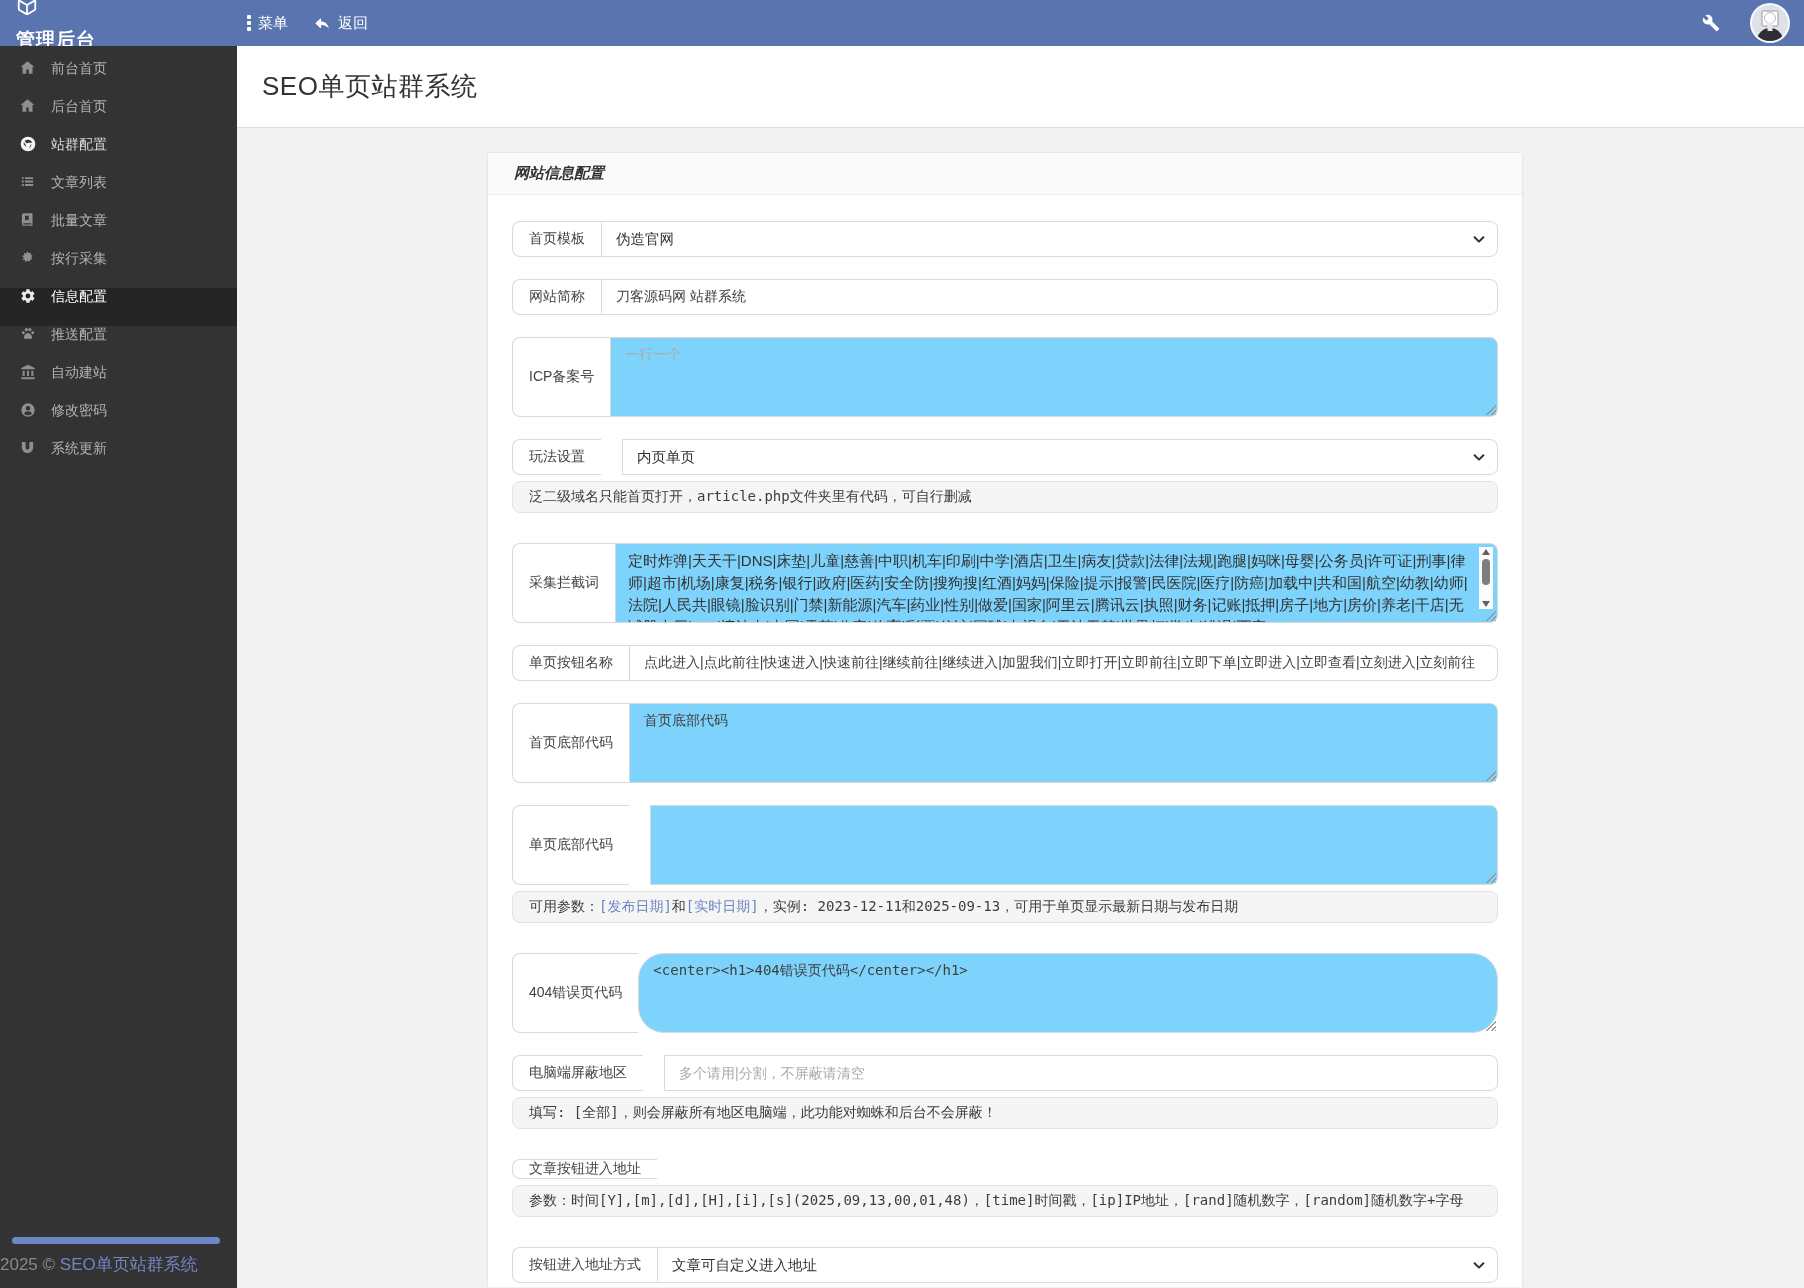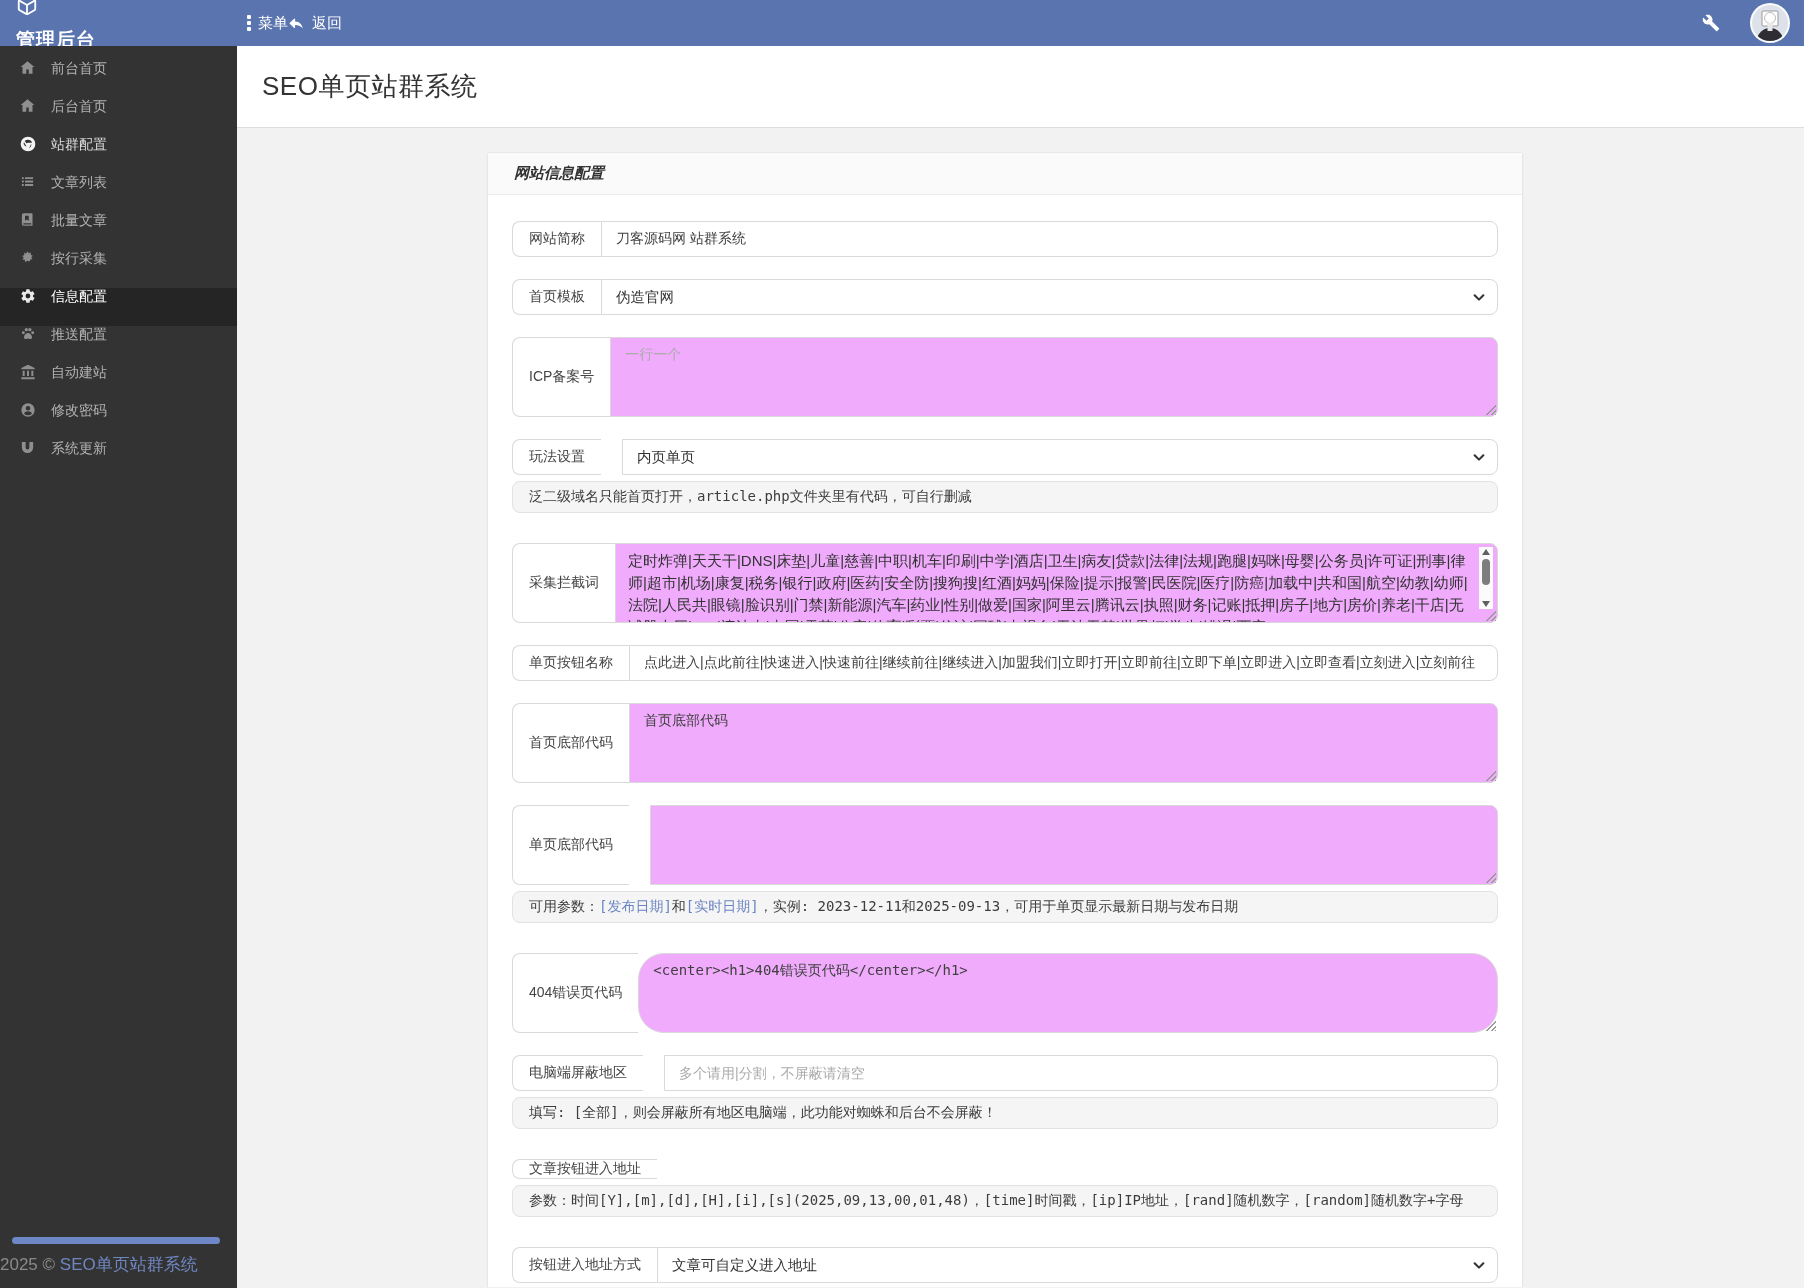--- a/index.html
+++ b/index.html
@@ -3,21 +3,21 @@
 <meta charset="utf-8">
 <style>
   * { margin:0; padding:0; box-sizing:border-box; }
   html,body { width:1804px; height:1288px; overflow:hidden; background:#f2f2f2;
     font-family:"Liberation Sans","DejaVu Sans",sans-serif; }
 
   
   .topbar { height:46px; background:#5a74af; display:flex; align-items:center; color:#fff; }
   .brand { width:237px; display:flex; align-items:flex-start; gap:11px; padding-left:16px;
     font-size:19px; font-weight:bold; letter-spacing:1px; cursor:pointer;flex-direction:column; }
-  .topnav { display:flex; align-items:flex-end; margin-left:10px; }
+  .topnav { display:flex; align-items:flex-end; gap:26px; margin-left:10px; }
   .topnav-item { display:flex; align-items:center; gap:7px; font-size:15px; cursor:pointer; }
   .dots-icon { display:inline-flex; flex-direction:column; gap:2px; }
   .dots-icon i { width:4px; height:4px; background:#fff; border-radius:1px; display:block; }
   .topbar-right { margin-left:auto; display:flex; align-items:center; gap:30px; padding-right:14px; }
   .avatar { width:40px; height:40px; border-radius:50%; border:2px solid rgba(255,255,255,.85);
     background:#dde2ea; overflow:hidden; display:flex; align-items:flex-end; justify-content:center; cursor:pointer; }
 
   
   .shell { display:flex; height:1242px; }
 
@@ -56,21 +56,21 @@
   .glabel { flex:none; display:flex; align-items:center; padding:0 16px; background:#fff;
     border:1px solid #d9d9d9; border-right:0; border-radius:8px 0 0 8px;
     font-size:14px; color:#444; white-space:nowrap; }
   .gcontrol { position:relative; flex:1; }
   .tinput { width:100%; height:36px; border:1px solid #d9d9d9; border-radius:0 8px 8px 0;
     padding:0 14px; font-size:14px; color:#404040; outline:none;
     font-family:"Liberation Sans","DejaVu Sans",sans-serif; background:#fff; }
   .tinput::placeholder, .tarea::placeholder { color:#aaa; }
   .tarea { width:100%; height:80px; border:1px solid #d9d9d9; border-radius:0 8px 8px 0;
     padding:8px 14px; font-size:14px; color:#404040; outline:none; resize:none; display:block;
-    font-family:"Liberation Sans","DejaVu Sans",sans-serif; background:#f0abfc; overflow:hidden; }
+    font-family:"Liberation Sans","DejaVu Sans",sans-serif; background:#7dd3fc; overflow:hidden; }
   .tarea.words { padding:6px 26px 0 12px; font-size:15px; line-height:22px; color:#333; }
   .tarea.mono { font-family:"DejaVu Sans Mono",monospace;border-radius:26px; }
   .tselect { width:100%; height:36px; border:1px solid #d9d9d9; border-radius:0 8px 8px 0;
     padding:0 34px 0 14px; font-size:14.5px; color:#333; background:#fff; outline:none;
     -webkit-appearance:none; appearance:none;
     font-family:"Liberation Sans","DejaVu Sans",sans-serif; }
   .chev { position:absolute; right:12px; top:50%; transform:translateY(-50%); pointer-events:none;
     display:flex; }
   .grip { position:absolute; right:2px; bottom:2px; width:11px; height:11px; pointer-events:none;
     background:repeating-linear-gradient(135deg,transparent 0 2px,#9a9a9a 2px 3.2px);
@@ -262,41 +262,41 @@
     <div class="page-head">
       <div class="page-title">SEO单页站群系统</div>
     </div>
 
     <div class="content">
       <div class="card">
         <div class="card-header">网站信息配置</div>
         <div class="card-body">
 
           <div class="group">
-            <div class="glabel">网站简称</div>
-            <div class="gcontrol">
-              <input class="tinput" type="text" value="刀客源码网 站群系统" style="">
-            </div>
-          </div>
-
-          <div class="group">
             <div class="glabel">首页模板</div>
             <div class="gcontrol">
               <select class="tselect">
                 <option>伪造官网</option>
               </select>
               <span class="chev">
                 <svg width="14" height="14" viewBox="0 0 16 16">
                     <path d="M3 6l5 5 5-5" fill="none" stroke="#333" stroke-width="2.4" stroke-linecap="round" stroke-linejoin="round"></path>
                   </svg>
               </span>
             </div>
           </div>
 
           <div class="group">
+            <div class="glabel">网站简称</div>
+            <div class="gcontrol">
+              <input class="tinput" type="text" value="刀客源码网 站群系统" style="">
+            </div>
+          </div>
+
+          <div class="group">
             <div class="glabel">ICP备案号</div>
             <div class="gcontrol">
               <textarea class="tarea" placeholder="一行一个" style=""></textarea>
               <span class="grip"></span>
             </div>
           </div>
 
           <div class="group has-note">
             <div class="glabel">玩法设置</div>
             <div class="gcontrol">

